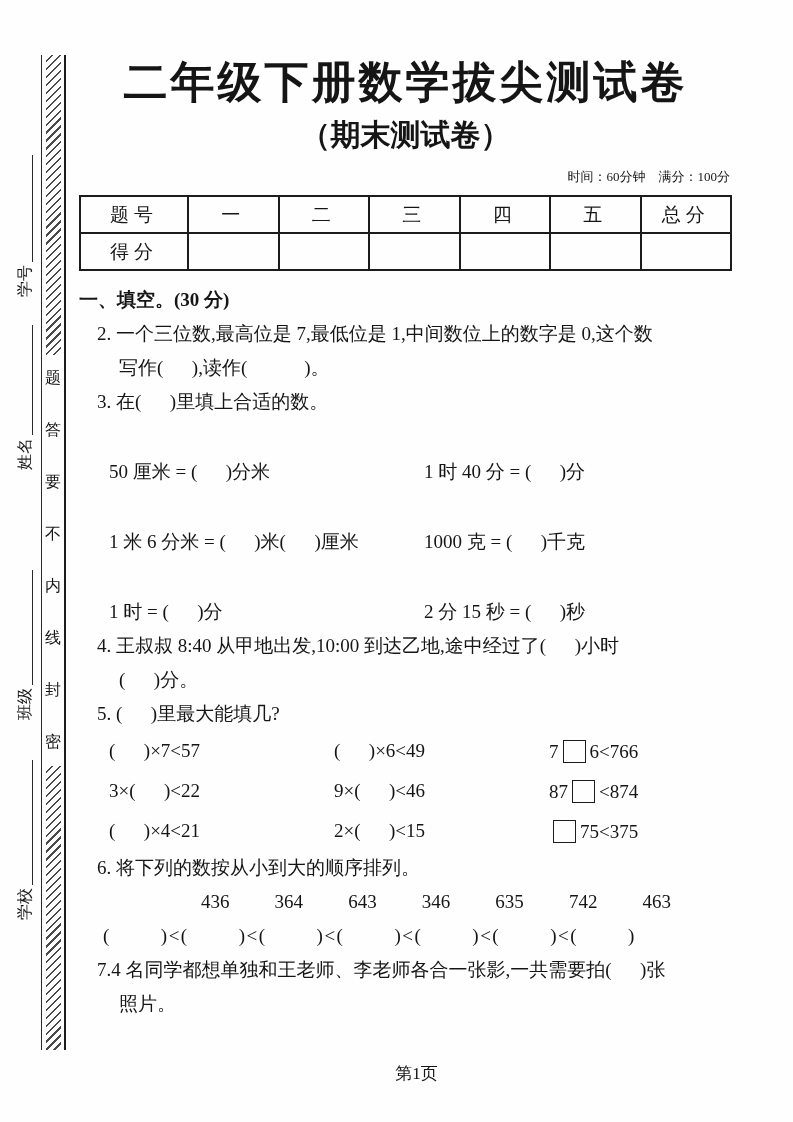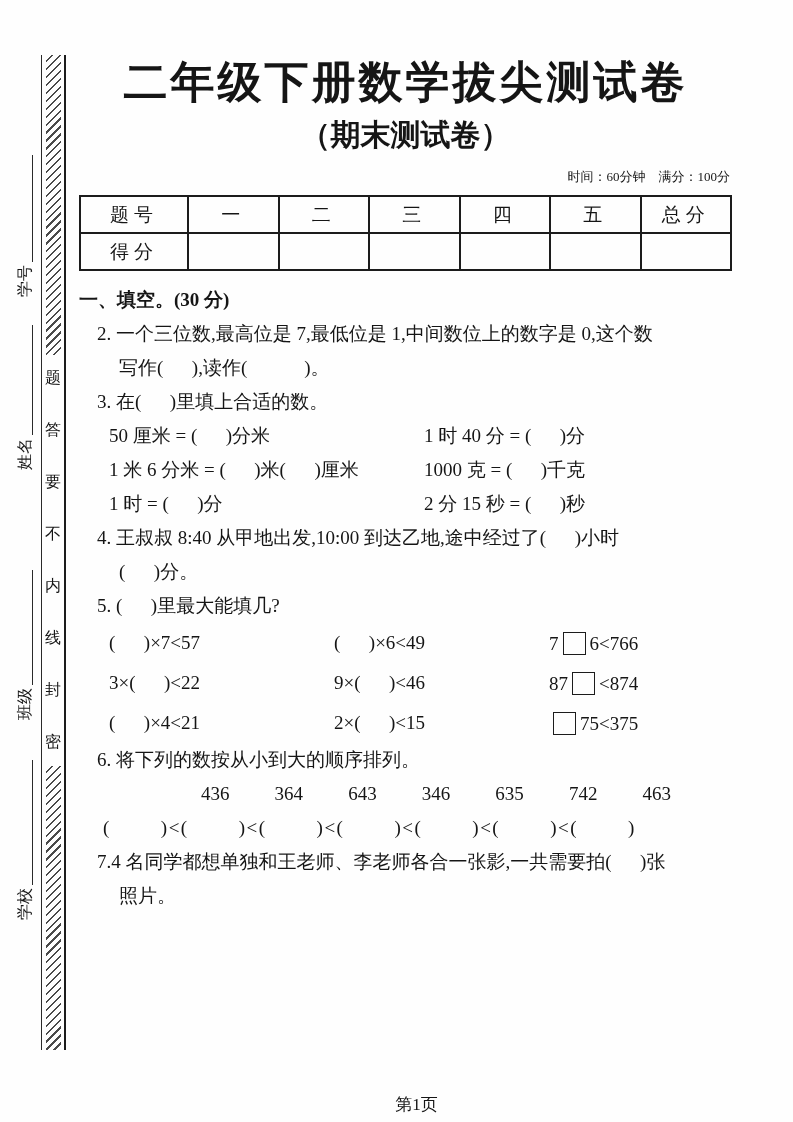--- a/index.html
+++ b/index.html
@@ -46,34 +46,34 @@
     font-size:19px; letter-spacing:5px;
   }
   table.score td.c0 { width:108px; }
 
   .body { margin-top:12px; font-size:19px; }
   .line { white-space:pre; height:34px; line-height:34px; }
   .bold { font-weight:bold; }
   .ind-q { padding-left:18px; }
   .ind-c { padding-left:40px; }
 
-  .conv-row { display:flex; }
+  .conv-row { display:flex;margin-top:36px; }
   .conv-left { width:345px; padding-left:30px; }
 
   .q5-row { display:flex; align-items:center; height:40px; padding-left:30px; white-space:pre; }
   .q5c1 { width:225px; } .q5c2 { width:215px; }
   .sq {
     display:inline-block; width:23px; height:23px; border:1.5px solid #1c1c1c;
     vertical-align:-5px; margin:0 4px; background:#fefefe;
   }
 
   .nums-row { display:flex; justify-content:space-between; width:470px; margin-left:122px; height:34px; line-height:34px; }
   .chain { letter-spacing:1.5px; padding-left:24px; }
 
-  .footer { position:absolute; left:90px; top:1093px; width:653px; text-align:center; font-size:17px; }
+  .footer { position:absolute; left:90px; top:1062px; width:653px; text-align:center; font-size:17px; }
 </style>
 </head>
 <body>
 
 <div class="page">
 
   <div class="side-field" style="top:297px; width:142px;">
     <span>学号</span>
       <span class="blank"></span>
   </div>

